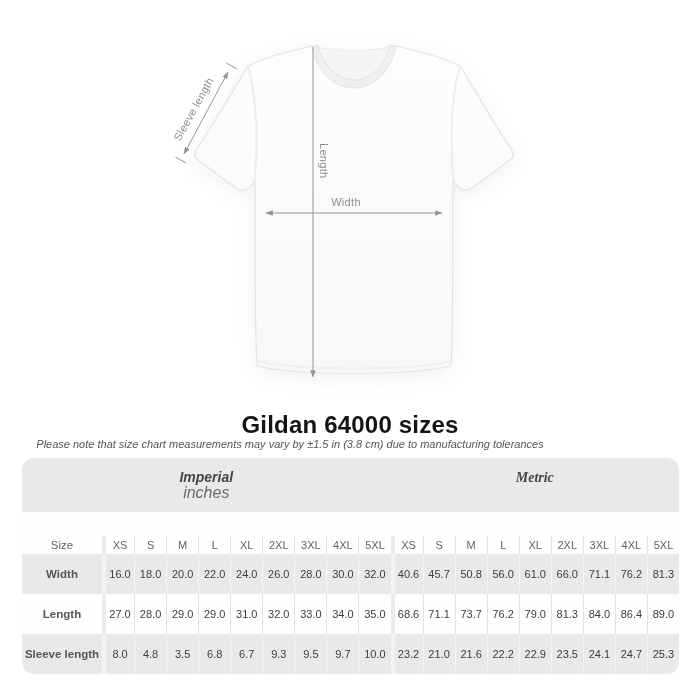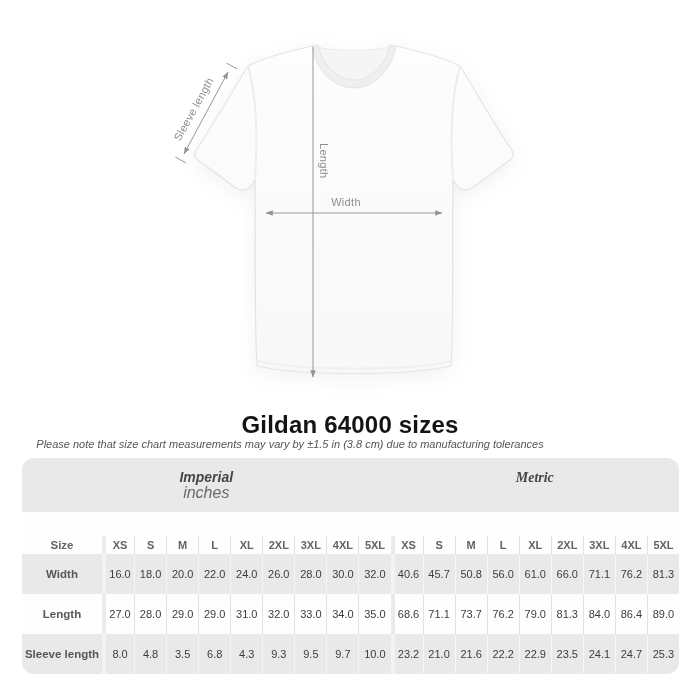--- a/index.html
+++ b/index.html
@@ -45,21 +45,21 @@
   .size-header-row{height:42px;}
   .data-row{height:40px;}
   .cell{
     display:flex;align-items:center;justify-content:center;
     font-size:11px;color:#3d3d3d;
     border-left:1px solid var(--sep);
     overflow:hidden;white-space:nowrap;
   }
   .cell.group-start{border-left:4px solid var(--gsep);}
   .cell.cell-label{border-left:none;font-weight:bold;color:#575757;font-size:11.5px;}
-  .size-header-row .cell{font-weight:bold;color:#636363;margin-top:24px;}
+  .size-header-row .cell{font-weight:normal;color:#636363;margin-top:24px;}
 </style>
 </head>
 <body>
 
 <div class="shirt-wrap">
   <svg width="700" height="405" viewBox="0 0 700 405">
     <defs>
       <marker id="arr" viewBox="0 0 10 10" refX="8.5" refY="5" markerWidth="8" markerHeight="8" orient="auto-start-reverse">
         <path d="M0,1.6 L9,5 L0,8.4 z" fill="#949494"></path>
       </marker>
@@ -193,21 +193,21 @@
         <div class="cell">84.0</div>
         <div class="cell">86.4</div>
         <div class="cell">89.0</div>
       </div>
       <div class="chart-row data-row row-gray">
         <div class="cell cell-label">Sleeve length</div>
         <div class="cell group-start">8.0</div>
         <div class="cell">4.8</div>
         <div class="cell">3.5</div>
         <div class="cell">6.8</div>
-        <div class="cell">4.3</div>
+        <div class="cell">6.7</div>
         <div class="cell">9.3</div>
         <div class="cell">9.5</div>
         <div class="cell">9.7</div>
         <div class="cell">10.0</div>
         <div class="cell group-start">23.2</div>
         <div class="cell">21.0</div>
         <div class="cell">21.6</div>
         <div class="cell">22.2</div>
         <div class="cell">22.9</div>
         <div class="cell">23.5</div>

